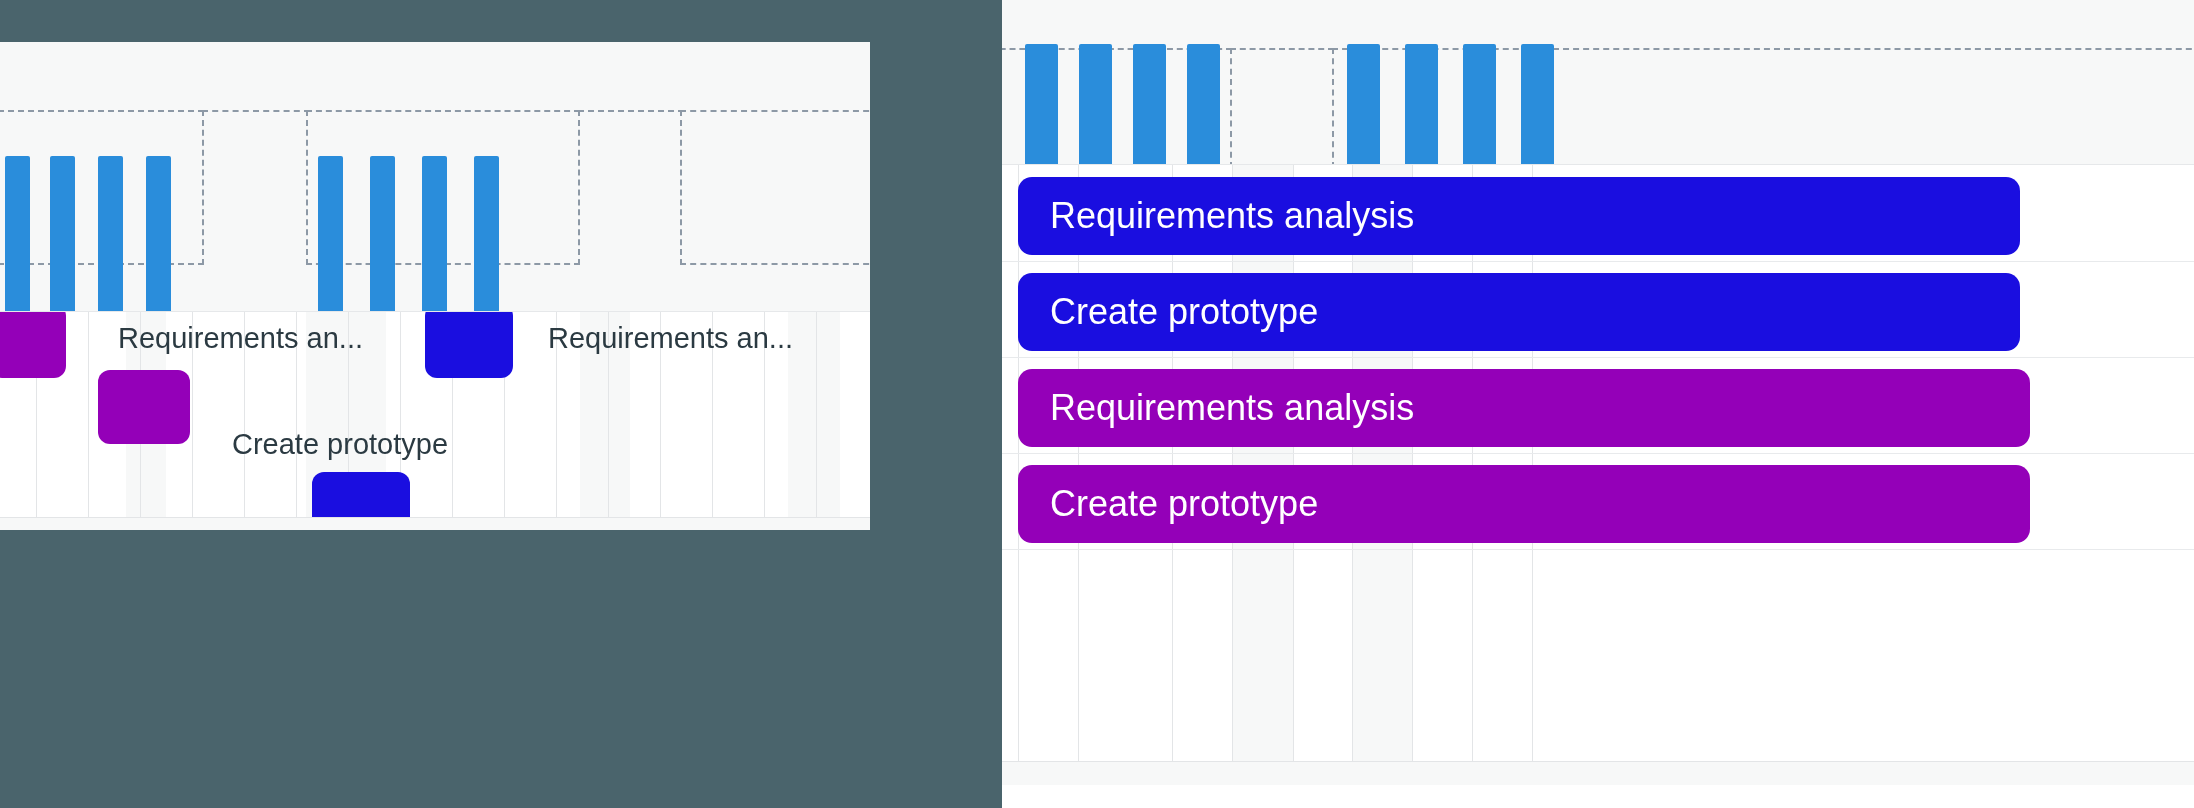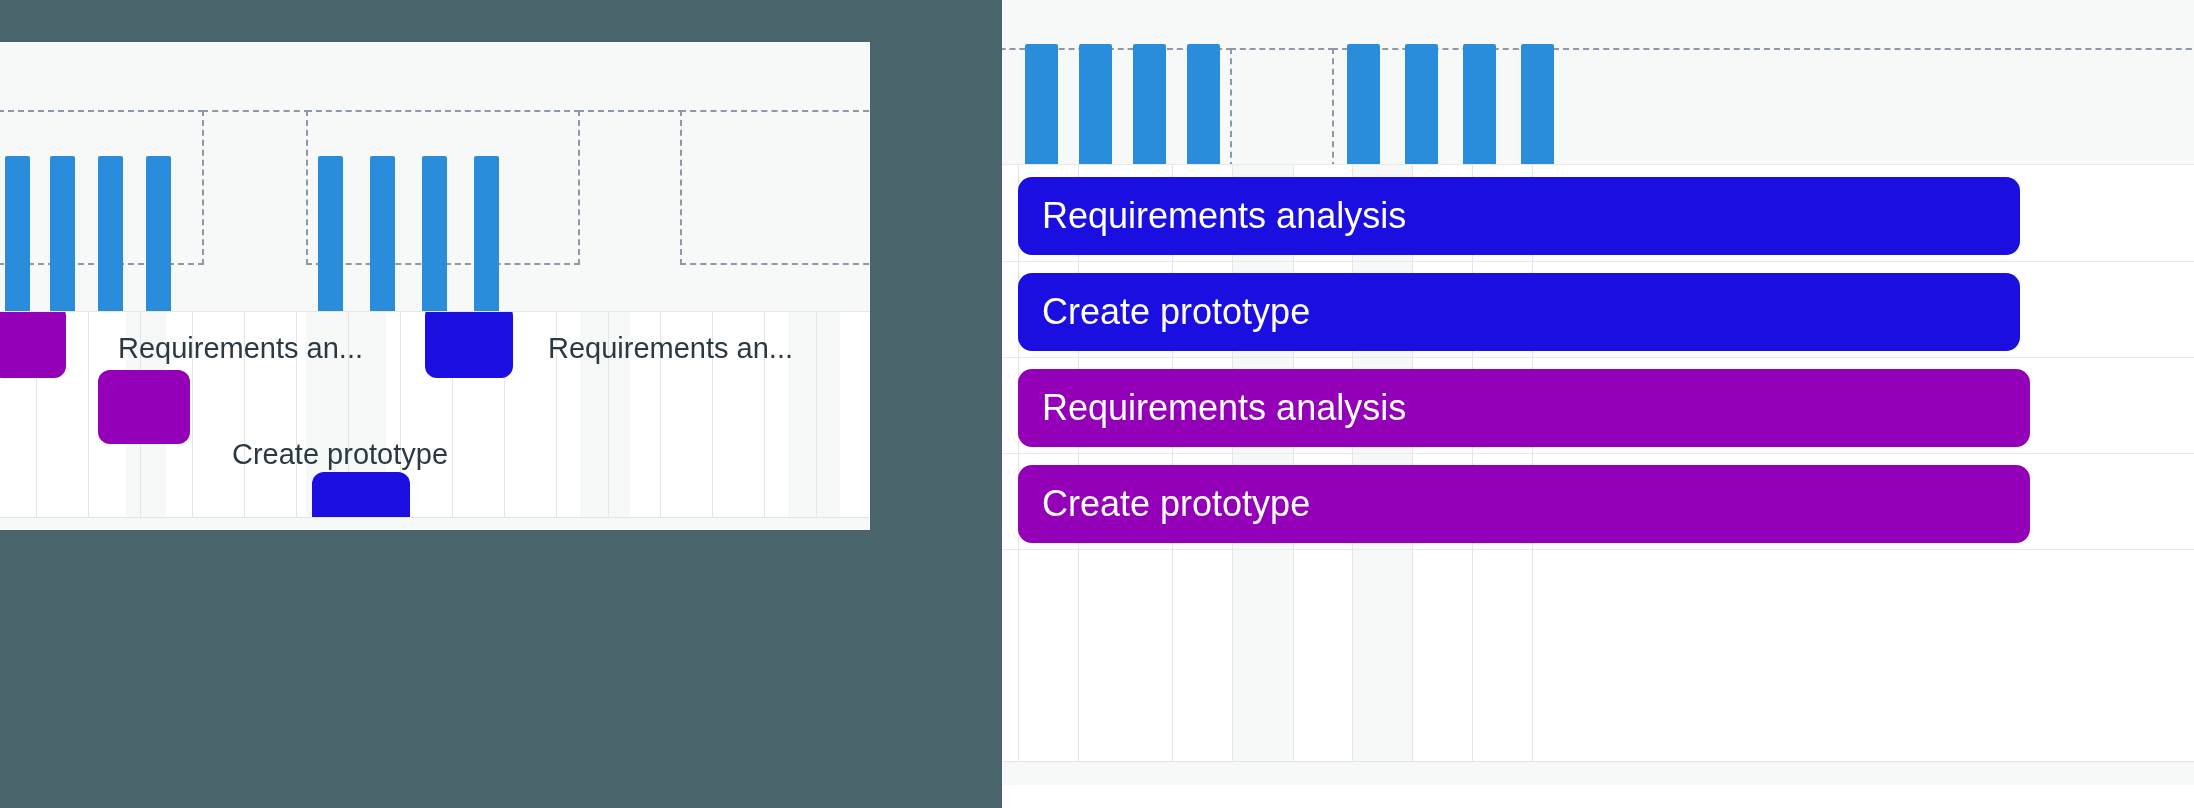--- a/index.html
+++ b/index.html
@@ -104,21 +104,20 @@
     border-radius: 12px;
     height: 74px;
   }
 
   .row-label {
     position: absolute;
     font-size: 29px;
     color: #2b3a42;
     white-space: nowrap;
     line-height: 1;
-    margin-top: 10px;
   }
 
   .bottom-rule {
     position: absolute;
     left: 0;
     bottom: 12px;
     width: 900px;
     height: 1px;
     background: #e3e5e7;
   }
@@ -202,21 +201,21 @@
     background: #e8eaec;
   }
 
   .r-row-bar {
     position: absolute;
     border-radius: 14px;
     height: 78px;
     display: flex;
     align-items: center;
     box-sizing: border-box;
-    padding-left: 24px;
+    padding-left: 32px;
     overflow: hidden;
   }
 
   .r-row-bar span {
     color: #ffffff;
     font-size: 36px;
     white-space: nowrap;
     line-height: 1;
   }
 

